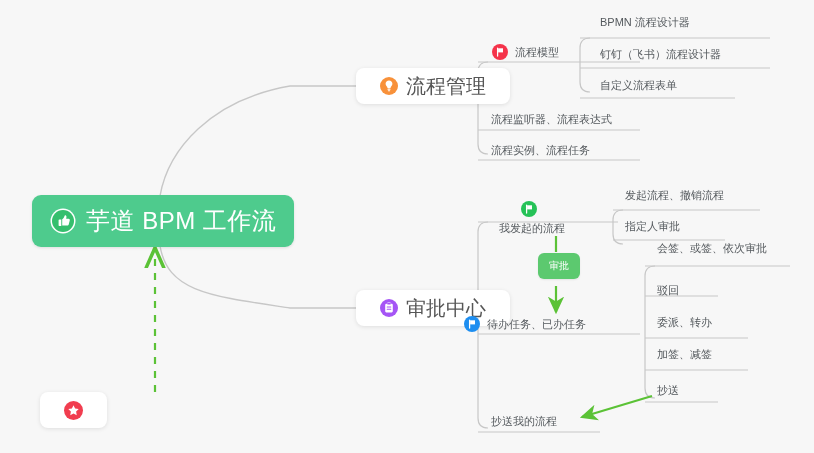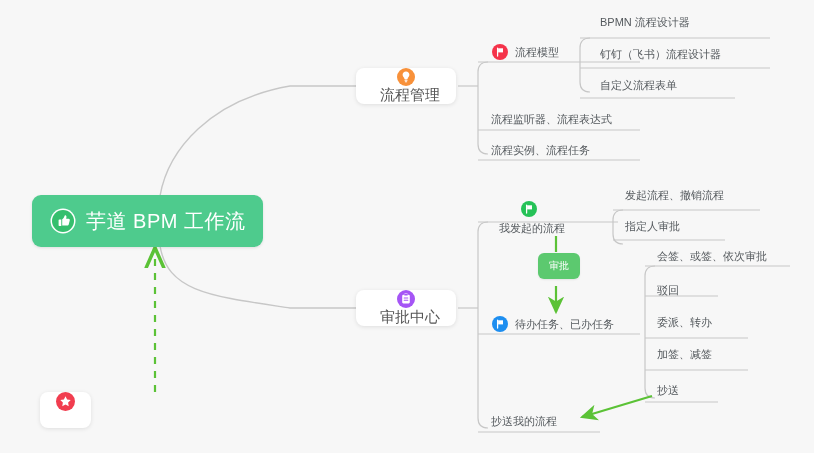--- a/index.html
+++ b/index.html
@@ -41,35 +41,34 @@
 
   .root-node {
     background: #4ecb8d;
     border-radius: 9px;
     box-shadow: 0 1px 3px rgba(0,0,0,0.10);
     padding: 0 18px;
     height: 52px;
     color: #ffffff;
   }
   .root-label {
-    font-size: 20px;
+    font-size: 24px;
     letter-spacing: 0.5px;
     margin-left: 10px;
     color: #ffffff;
   }
 
   .card-node {
     background: #ffffff;
     border-radius: 8px;
     box-shadow: 0 1px 4px rgba(0,0,0,0.10);
-    padding: 0 16px;
+    padding: 0 24px;
     height: 36px;
-    font-size: 15px;
+    font-size: 20px;
     color: #565656;
-    flex-direction: column;
   }
   .card-node .card-label { margin-left: 8px; }
 
   .plain-node {
     font-size: 11px;
     color: #555a5e;
     height: 22px;
     line-height: 22px;
     background: transparent;
   }
@@ -236,32 +235,32 @@
   </div>
 
   <div class="node plain-node no-icon" style="left:625px; top:215px;">
     <span class="plain-label">指定人审批</span>
   </div>
 
   <div class="node badge-node" style="left:538px; top:253px;">
     <span>审批</span>
   </div>
 
-  <div class="node plain-node" style="left:492px; top:313px;">
+  <div class="node plain-node" style="left:464px; top:313px;">
     <span class="icon">
       <svg width="16" height="16" viewBox="0 0 16 16">
         <circle cx="8" cy="8" r="8" fill="#1d8ef0"></circle>
         <path d="M5.6 4.0v8.0" stroke="#ffffff" stroke-width="1.25" stroke-linecap="round"></path>
         <path d="M6.1 4.3h4.9v4.1H6.1z" fill="#ffffff"></path>
       </svg>
     </span>
     <span class="plain-label">待办任务、已办任务</span>
   </div>
 
-  <div class="node plain-node no-icon" style="left:657px; top:245px;">
+  <div class="node plain-node no-icon" style="left:657px; top:237px;">
     <span class="plain-label">会签、或签、依次审批</span>
   </div>
 
   <div class="node plain-node no-icon" style="left:657px; top:279px;">
     <span class="plain-label">驳回</span>
   </div>
 
   <div class="node plain-node no-icon" style="left:657px; top:311px;">
     <span class="plain-label">委派、转办</span>
   </div>

